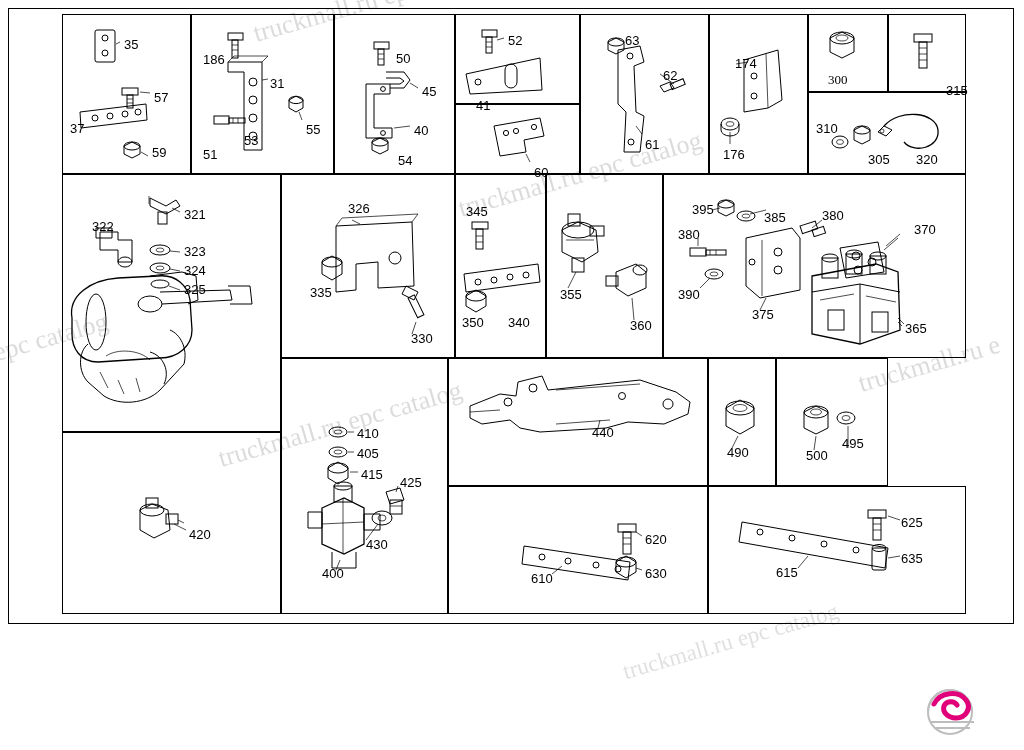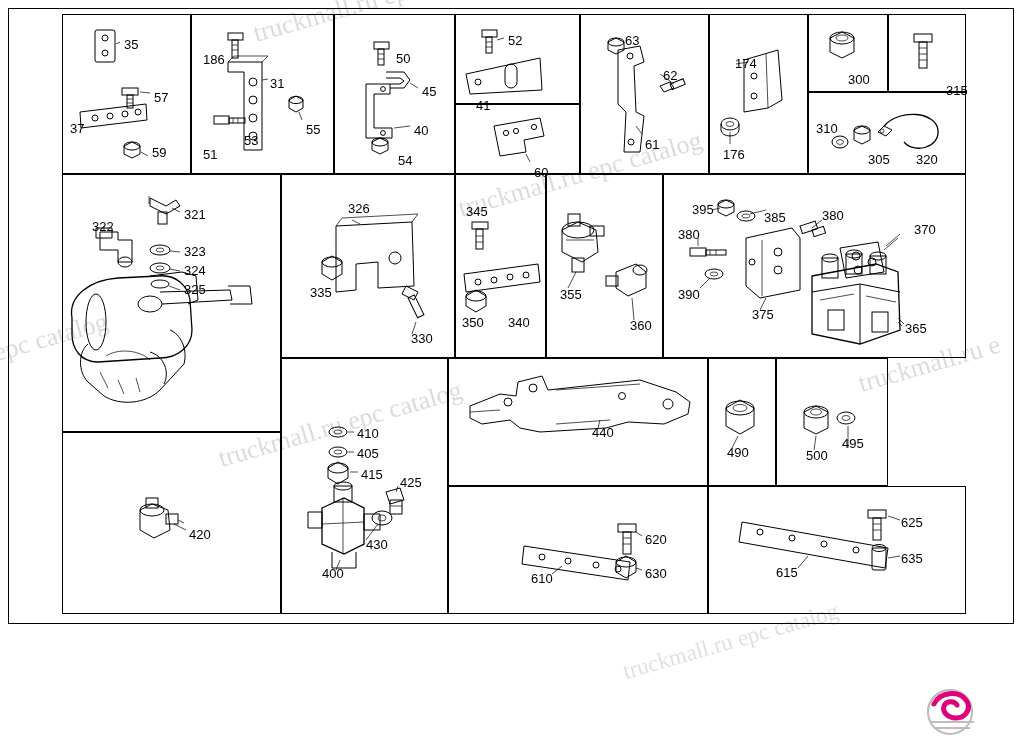--- a/index.html
+++ b/index.html
@@ -565,21 +565,21 @@
   <div class="lbl" style="left:414px; top:124px;">40</div>
   <div class="lbl" style="left:398px; top:154px;">54</div>
   <div class="lbl" style="left:508px; top:34px;">52</div>
   <div class="lbl" style="left:476px; top:99px;">41</div>
   <div class="lbl" style="left:534px; top:166px;">60</div>
   <div class="lbl" style="left:625px; top:34px;">63</div>
   <div class="lbl" style="left:663px; top:69px;">62</div>
   <div class="lbl" style="left:645px; top:138px;">61</div>
   <div class="lbl" style="left:735px; top:57px;">174</div>
   <div class="lbl" style="left:723px; top:148px;">176</div>
-  <div class="lbl" style="left:848px; top:73px;">300</div>
+  <div class="lbl" style="left:828px; top:73px;font-family:Liberation Serif, serif;">300</div>
   <div class="lbl" style="left:918px; top:84px;margin-left:28px;">315</div>
   <div class="lbl" style="left:816px; top:122px;">310</div>
   <div class="lbl" style="left:868px; top:153px;">305</div>
   <div class="lbl" style="left:916px; top:153px;">320</div>
   <div class="lbl" style="left:92px;  top:220px;">322</div>
   <div class="lbl" style="left:184px; top:208px;">321</div>
   <div class="lbl" style="left:184px; top:245px;">323</div>
   <div class="lbl" style="left:184px; top:264px;">324</div>
   <div class="lbl" style="left:184px; top:283px;">325</div>
   <div class="lbl" style="left:348px; top:202px;">326</div>

